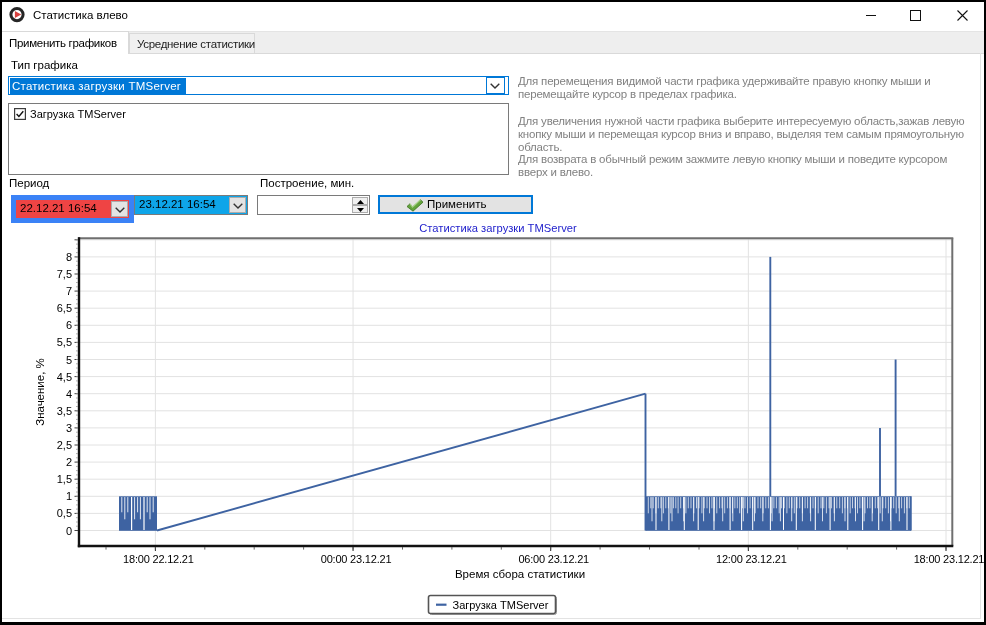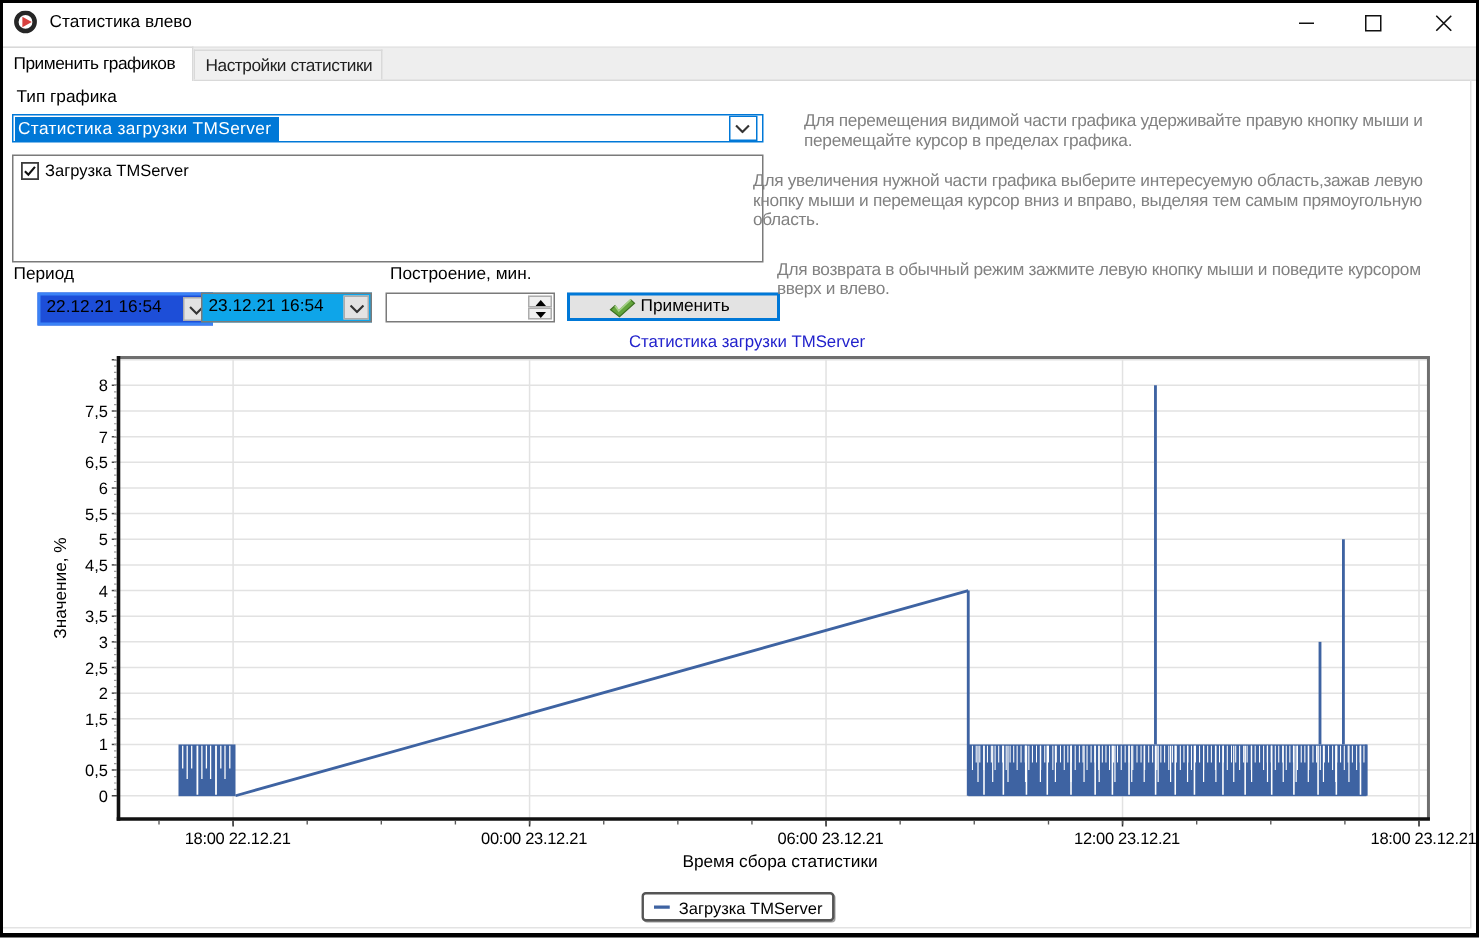--- a/index.html
+++ b/index.html
@@ -20,21 +20,21 @@
 <div class="abs" style="left:866px;top:15px;width:10px;height:0;border-top:1px solid #111"></div>
 <div class="abs" style="left:910px;top:10px;width:9px;height:9px;border:1px solid #111"></div>
 <svg class="abs" style="left:957px;top:10px" width="11" height="11" viewBox="0 0 11 11">
   <path d="M0.5,0.5 L10.5,10.5 M10.5,0.5 L0.5,10.5" stroke="#111" stroke-width="1.1"></path>
 </svg>
 
 <div class="abs" style="left:2px;top:31px;width:982px;height:21px;background:#eeeeee;border-top:1px solid #e4e4e4;border-bottom:1px solid #d9d9d9"></div>
 <div class="abs" style="left:129px;top:33px;width:124px;height:19px;background:#f0f0f0;border:1px solid #d9d9d9;border-bottom:none"></div>
 <div class="abs" style="left:2px;top:31px;width:126px;height:22px;background:#fff;border-right:1px solid #d9d9d9;border-top:1px solid #d9d9d9"></div>
 <div class="abs" style="left:9px;top:37px;font-size:11.5px;letter-spacing:-0.3px;color:#000">Применить графиков</div>
-<div class="abs" style="left:137px;top:38px;font-size:11.5px;letter-spacing:-0.3px;color:#222">Настройки статистики</div>
+<div class="abs" style="left:137px;top:38px;font-size:11.5px;letter-spacing:-0.3px;color:#222">Усреднение статистики</div>
 
 <div class="abs" style="left:980px;top:53px;width:0;height:565px;border-left:1px solid #e3e3e3"></div>
 <div class="abs" style="left:2px;top:618px;width:979px;height:0;border-top:1px solid #e3e3e3"></div>
 
 <div class="abs t11" style="left:11px;top:59px">Тип графика</div>
 <div class="abs" style="left:8px;top:76px;width:499px;height:17px;background:#fff;border:1.2px solid #0078d7">
   <span style="position:absolute;left:0.5px;top:0.5px;width:174px;background:#0078d7;color:#fff;font-size:11.5px;letter-spacing:0.25px;line-height:16px;padding-left:2.5px;white-space:nowrap;overflow:hidden">Статистика загрузки TMServer</span>
 </div>
 <div class="abs" style="left:486px;top:77px;width:19px;height:17px;background:#fff;border:1px solid #0078d7;box-sizing:border-box">
   <svg width="10" height="6" viewBox="0 0 10 6" style="position:absolute;left:3px;top:5px">
@@ -46,21 +46,21 @@
   <svg width="12" height="12" viewBox="0 0 12 12" style="position:absolute;left:5px;top:4px">
     <rect x="0.6" y="0.6" width="10.8" height="10.8" fill="#fff" stroke="#3c3c3c" stroke-width="1.2"></rect>
     <path d="M2.6,6.1 L4.9,8.5 L9.3,3.2" fill="none" stroke="#111" stroke-width="1.4"></path>
   </svg>
   <span style="position:absolute;left:21px;top:4px;font-size:11px">Загрузка TMServer</span>
 </div>
 
 <div class="abs t11" style="left:9px;top:177px">Период</div>
 <div class="abs t11" style="left:260px;top:177px">Построение, мин.</div>
 
-<div class="abs" style="left:25px;top:195px;width:113px;height:18px;background:#1d4ed8;border:2px solid #3b82f6">
+<div class="abs" style="left:11px;top:195px;width:113px;height:18px;background:#ef4444;border:5px solid #3b82f6">
   <span class="t11" style="position:absolute;left:4px;top:2px">22.12.21 16:54</span>
   <div style="position:absolute;right:1px;top:1px;width:17px;height:16px;background:#e3e3e3;border:1px solid #acacac;box-sizing:border-box">
     <svg width="10" height="6" viewBox="0 0 10 6" style="position:absolute;left:2.5px;top:5px">
         <path d="M0.7,0.7 L5,5 L9.3,0.7" fill="none" stroke="#333" stroke-width="1.4"></path>
       </svg>
   </div>
 </div>
 
 <div class="abs" style="left:134px;top:195px;width:112px;height:18px;background:#0ea5e9;border:1px solid #7a7a7a">
   <span class="t11" style="position:absolute;left:4px;top:2px">23.12.21 16:54</span>
@@ -77,31 +77,31 @@
         <polygon points="3.5,0 7,4 0,4" fill="#000"></polygon>
       </svg>
   </div>
   <div style="position:absolute;right:1px;top:9px;width:16px;height:8px;background:#f0f0f0;border:1px solid #acacac;box-sizing:border-box">
     <svg width="7" height="4" viewBox="0 0 7 4" style="position:absolute;left:3.5px;top:1.5px">
         <polygon points="0,0 7,0 3.5,4" fill="#000"></polygon>
       </svg>
   </div>
 </div>
 
-<div class="abs" style="left:378px;top:195px;width:142px;height:19px;background:#e3e3e3;border:2px solid #0078d7;box-sizing:border-box">
+<div class="abs" style="left:378px;top:195px;width:155px;height:19px;background:#e3e3e3;border:2px solid #0078d7;box-sizing:border-box">
   <svg width="18" height="13" viewBox="0 0 18 13" style="position:absolute;left:26px;top:2px">
     <path d="M1,7.5 L4,4.8 L6.5,8.2 L14.5,0.8 L17,3.2 L7,12.2 L1,7.5 Z" fill="#63a43c" stroke="#3c7020" stroke-width="0.8"></path>
     <path d="M4,4.8 L6.5,8.2 L14.5,0.8" fill="none" stroke="#a5d186" stroke-width="1.2"></path>
   </svg>
   <span class="t11" style="position:absolute;left:47px;top:1px">Применить</span>
 </div>
 
-<div class="abs t11 gray" style="left:536px;top:75px">Для перемещения видимой части графика удерживайте правую кнопку мыши и<br>перемещайте курсор в пределах графика.</div>
-<div class="abs t11 gray" style="left:502px;top:115px">Для увеличения нужной части графика выберите интересуемую область,зажав левую<br>кнопку мыши и перемещая курсор вниз и вправо, выделяя тем самым прямоугольную<br>область.</div>
-<div class="abs t11 gray" style="left:518px;top:174px">Для возврата в обычный режим зажмите левую кнопку мыши и поведите курсором<br>вверх и влево.</div>
+<div class="abs t11 gray" style="left:518px;top:75px">Для перемещения видимой части графика удерживайте правую кнопку мыши и<br>перемещайте курсор в пределах графика.</div>
+<div class="abs t11 gray" style="left:518px;top:115px">Для увеличения нужной части графика выберите интересуемую область,зажав левую<br>кнопку мыши и перемещая курсор вниз и вправо, выделяя тем самым прямоугольную<br>область.</div>
+<div class="abs t11 gray" style="left:518px;top:153px">Для возврата в обычный режим зажмите левую кнопку мыши и поведите курсором<br>вверх и влево.</div>
 
 <svg width="982" height="403" viewBox="2 218 982 403" style="position:absolute;left:2px;top:218px" font-family="Liberation Sans, sans-serif">
     <rect x="79.0" y="238.3" width="873.3" height="307.7" fill="#ffffff"></rect>
 <line x1="79.0" y1="530.5" x2="952.3" y2="530.5" stroke="#e2e2e2" stroke-width="1"></line>
 <line x1="79.0" y1="513.4" x2="952.3" y2="513.4" stroke="#e2e2e2" stroke-width="1"></line>
 <line x1="79.0" y1="496.3" x2="952.3" y2="496.3" stroke="#e2e2e2" stroke-width="1"></line>
 <line x1="79.0" y1="479.2" x2="952.3" y2="479.2" stroke="#e2e2e2" stroke-width="1"></line>
 <line x1="79.0" y1="462.1" x2="952.3" y2="462.1" stroke="#e2e2e2" stroke-width="1"></line>
 <line x1="79.0" y1="445.0" x2="952.3" y2="445.0" stroke="#e2e2e2" stroke-width="1"></line>
 <line x1="79.0" y1="427.9" x2="952.3" y2="427.9" stroke="#e2e2e2" stroke-width="1"></line>

